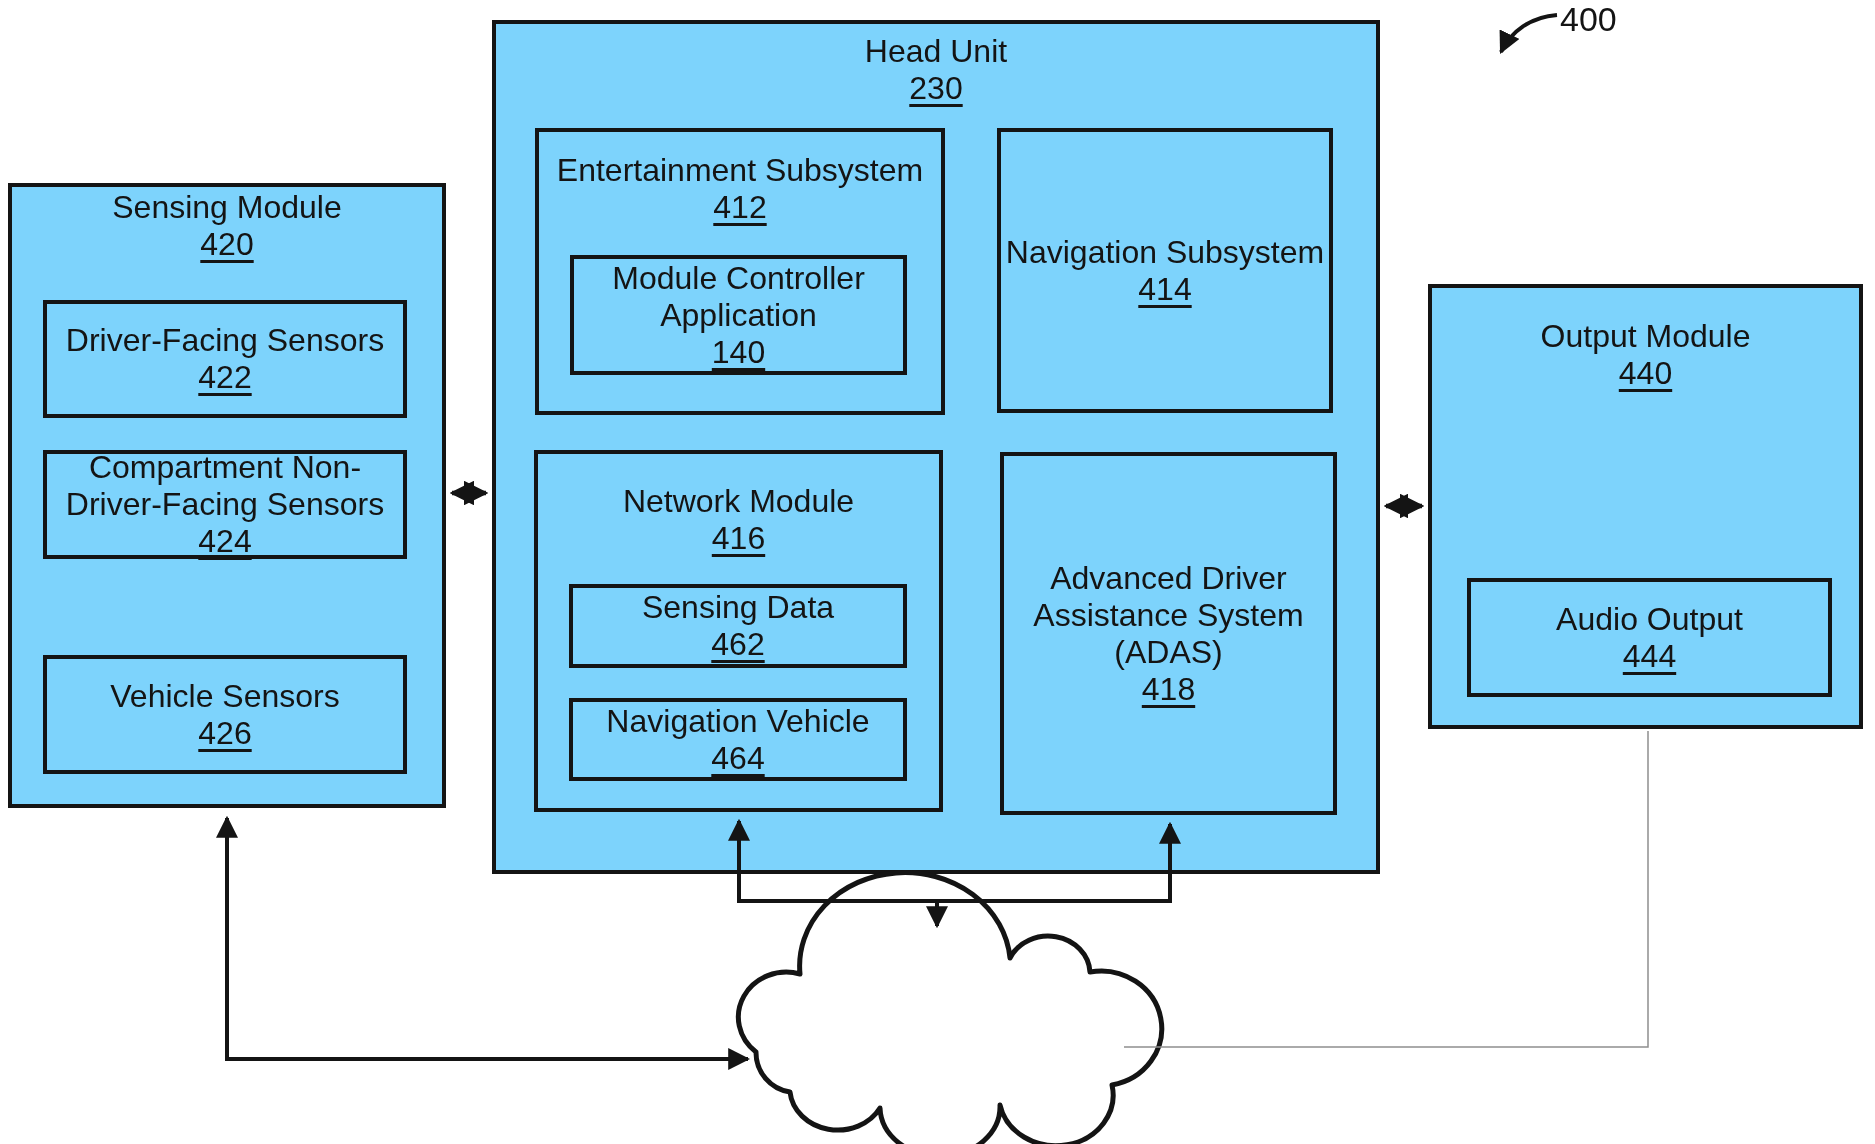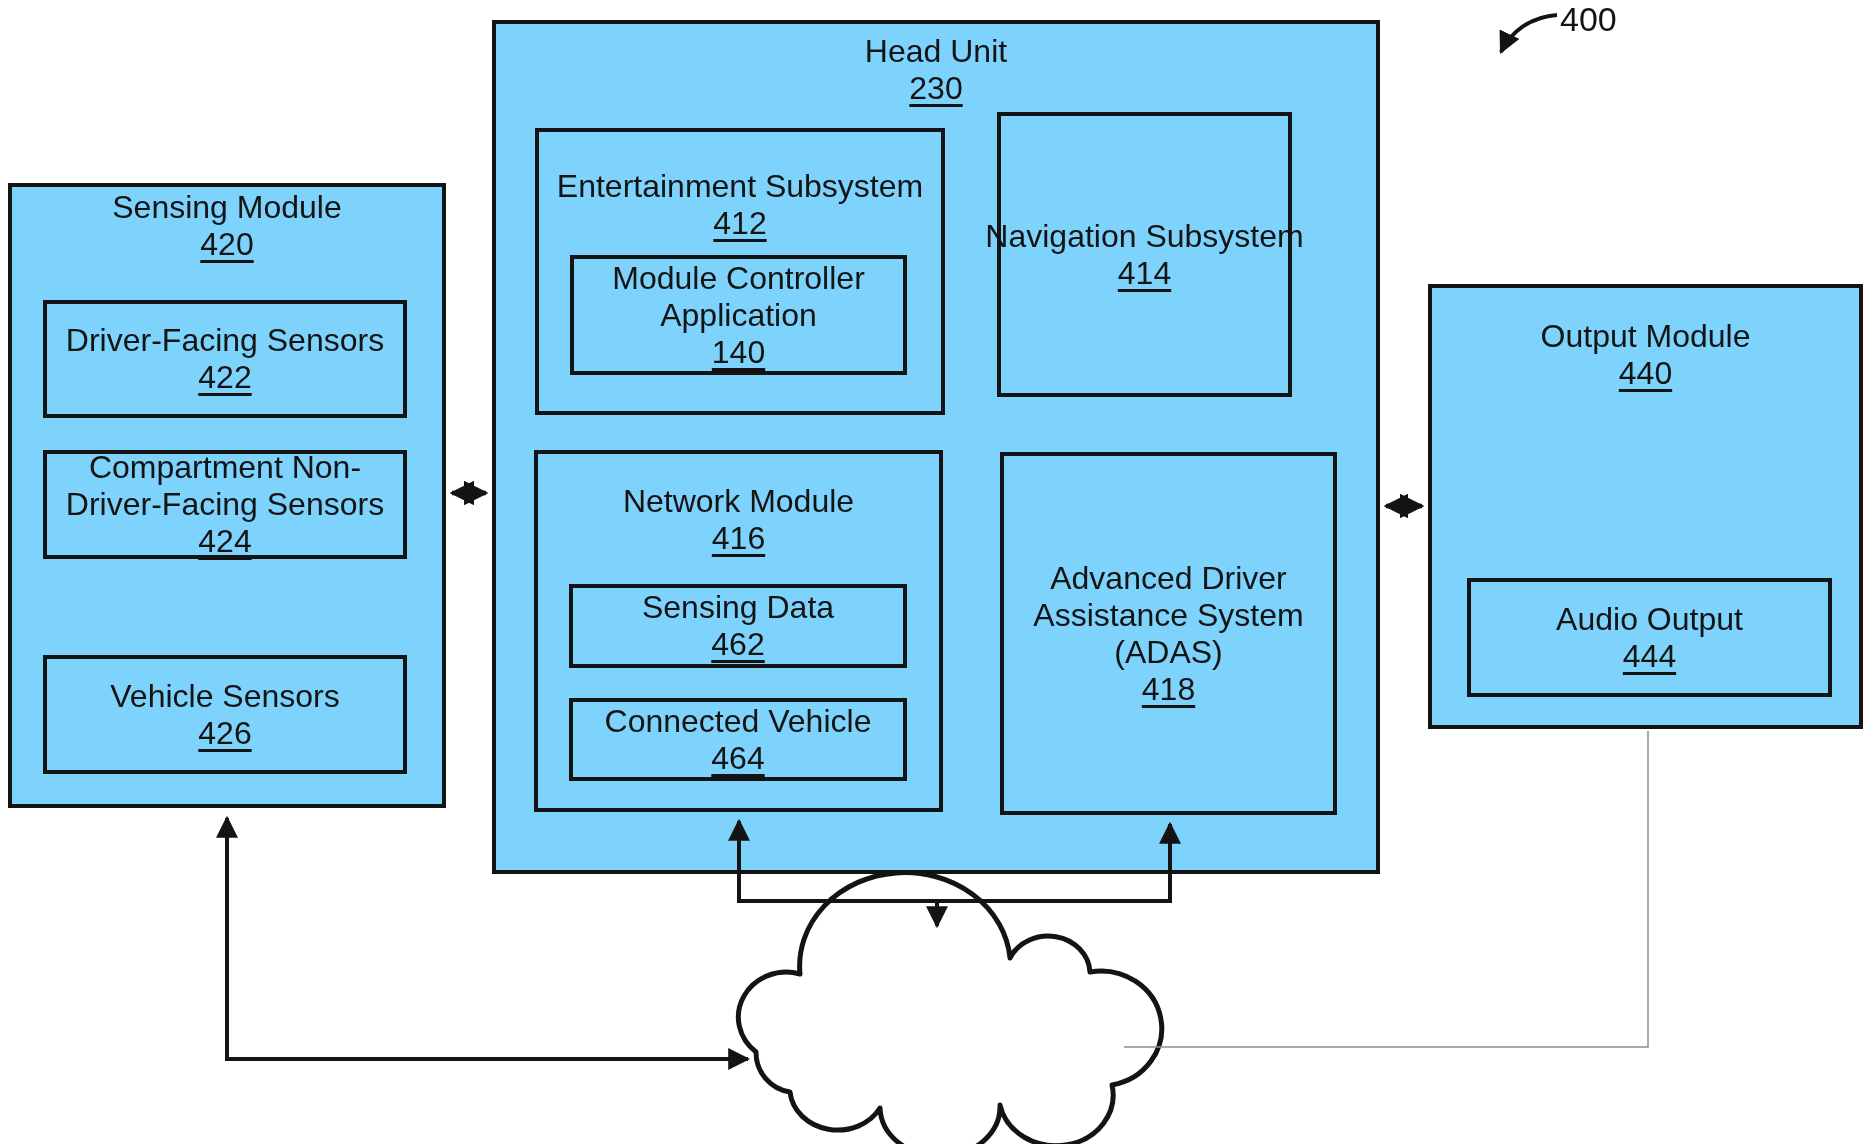--- a/index.html
+++ b/index.html
@@ -40,47 +40,47 @@
     </div>
   </div>
 
   <div class="box titled" style="left:492px;top:20px;width:888px;height:854px;">
     <div class="t" style="padding-top:9px;">
       <div>Head Unit</div>
       <div class="ref">230</div>
     </div>
 
     <div class="box titled" style="left:39px;top:104px;width:410px;height:287px;">
-      <div class="t" style="padding-top:36px;">
+      <div class="t" style="padding-top:20px;">
         <div>Entertainment Subsystem</div>
         <div class="ref">412</div>
       </div>
       <div class="box center t" style="left:31px;top:123px;width:337px;height:120px;">
         <div>Module Controller</div>
         <div>Application</div>
         <div class="ref">140</div>
       </div>
     </div>
 
-    <div class="box center t" style="left:501px;top:88px;width:295px;height:285px;">
+    <div class="box center t" style="left:501px;top:104px;width:336px;height:285px;">
       <div>Navigation Subsystem</div>
       <div class="ref">414</div>
     </div>
 
     <div class="box titled" style="left:38px;top:426px;width:409px;height:362px;">
       <div class="t" style="padding-top:29px;">
         <div>Network Module</div>
         <div class="ref">416</div>
       </div>
       <div class="box center t" style="left:31px;top:130px;width:338px;height:84px;">
         <div>Sensing Data</div>
         <div class="ref">462</div>
       </div>
       <div class="box center t" style="left:31px;top:244px;width:338px;height:83px;">
-        <div>Connected Vehicle</div>
+        <div>Navigation Vehicle</div>
         <div class="ref">464</div>
       </div>
     </div>
 
     <div class="box center t" style="left:504px;top:428px;width:337px;height:363px;">
       <div>Advanced Driver</div>
       <div>Assistance System</div>
       <div>(ADAS)</div>
       <div class="ref">418</div>
     </div>

